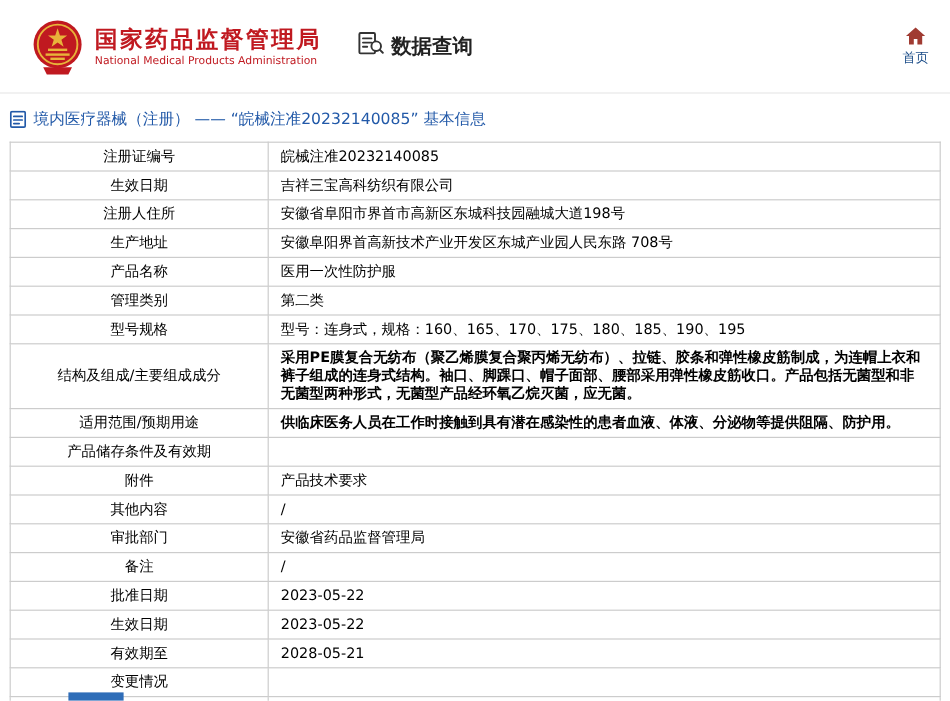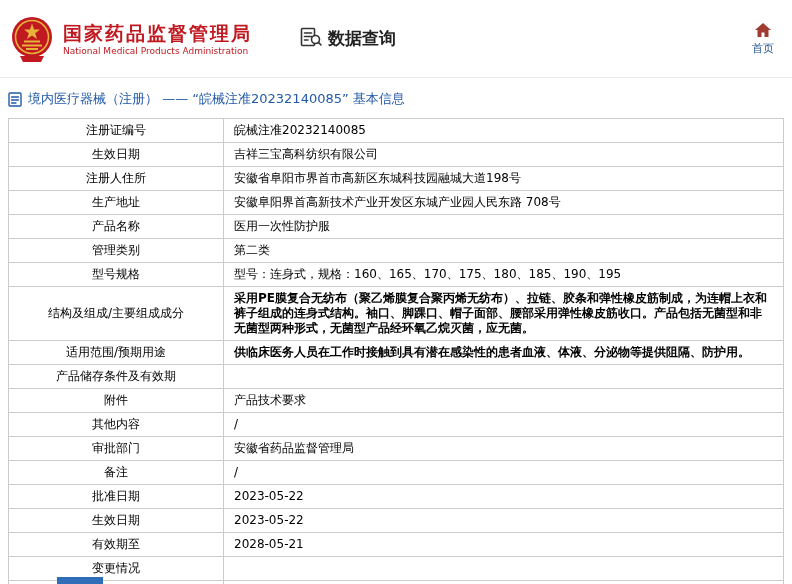--- a/index.html
+++ b/index.html
@@ -4,32 +4,32 @@
 <style>
   * { margin:0; padding:0; box-sizing:border-box; }
   html,body { width:792px; height:584px; }
   body {
     font-family:"DejaVu Sans","Liberation Sans",sans-serif;
     background:#ffffff; color:#333; overflow:hidden; position:relative;
   }
   
   .header {
     display:flex; align-items:center;
-    height:78px; padding:0 18px 0 10px;
+    height:78px; padding:0 18px 0 26px;
     border-bottom:1px solid #e8e8e8;
     background:#fff;
   }
   .logo-block { display:flex; align-items:center; gap:9px; text-decoration:none; cursor:pointer; }
   .emblem { width:44px; height:48px; display:inline-flex; }
   .org-names { display:flex; flex-direction:column; }
   .org-cn { font-size:19px; font-weight:bold; color:#c01920; letter-spacing:2px; line-height:24px; }
   .org-en { font-size:9px; color:#c01920; line-height:12px; }
   .section-title {
     display:flex; align-items:center; gap:6px;
-    margin-left:48px; font-size:17px; font-weight:600; color:#222; cursor:pointer;text-align:right;
+    margin-left:30px; font-size:17px; font-weight:600; color:#222; cursor:pointer;text-align:right;
   }
   .top-nav { margin-left:auto; display:flex; gap:30px; }
   .nav-item {
     display:flex; flex-direction:column; align-items:center; gap:3px;
     font-size:11px; color:#1d4e89; text-decoration:none; cursor:pointer; white-space:nowrap;
   }
   .nav-icon { height:17px; display:inline-flex; align-items:flex-end; }
   
   .breadcrumb {
     display:flex; align-items:center; gap:6px;

